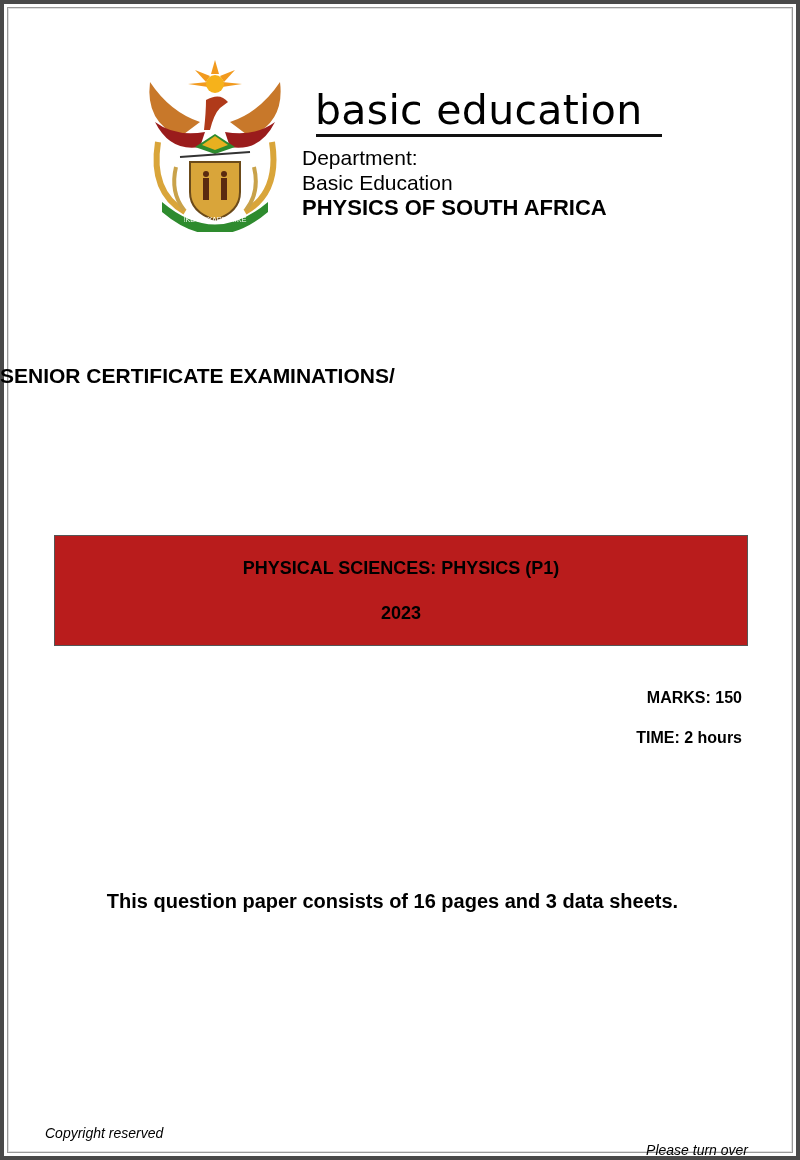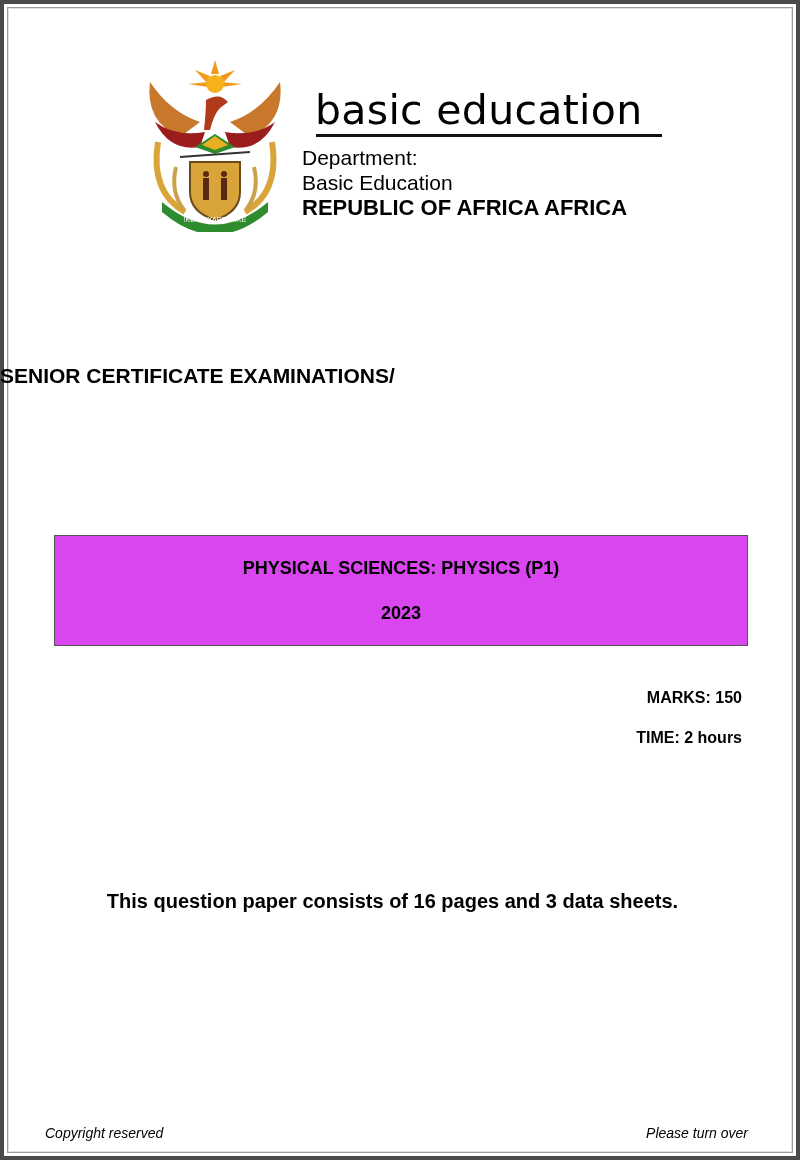--- a/index.html
+++ b/index.html
@@ -11,21 +11,21 @@
          border:1px solid #9a9a9a; box-shadow: inset 0 0 0 1px #e0e0e0; }
   .logo { position:absolute; left:140px; top:52px; width:150px; height:180px; }
   .brand-big { position:absolute; left:315px; top:86px; font-size:41px; letter-spacing:0.3px;
          font-family:"DejaVu Sans", sans-serif; font-weight:normal; }
   .brand-rule { position:absolute; left:316px; top:134px; width:346px; height:3px; background:#111; }
   .dept { position:absolute; left:302px; top:145px; font-size:21px; line-height:25px; }
   .dept .rsa { font-weight:bold; font-size:22px; }
   .title { position:absolute; left:0; width:800px; top:362px; 
          font-weight:bold; font-size:21px; line-height:28px; }
   .subject-box { position:absolute; left:54px; top:535px; width:694px; height:111px;
-         background:#d946ef; border:1px solid #555; box-sizing:border-box; text-align:center; }
+         background:#b91c1c; border:1px solid #555; box-sizing:border-box; text-align:center; }
   .subject { margin-top:22px; font-weight:bold; font-size:18px; }
   .year { margin-top:24px; font-weight:bold; font-size:18px; }
   .meta { position:absolute; right:58px; text-align:right; font-weight:bold; font-size:16px;padding-left:36px; }
   .consists { position:absolute; left:0; width:785px; top:890px; text-align:center; font-weight:bold; font-size:20px; }
   .footer { position:absolute; top:1125px; font-style:italic; font-size:14px; }
 </style>
 </head>
 <body>
 
 <div class="frame-outer"></div>
@@ -68,31 +68,31 @@
 
   <path d="M22 150 Q75 195 128 150 L128 160 Q75 205 22 160Z" fill="#2e8b2e"></path>
   <text x="75" y="170" font-size="7" fill="#fff" text-anchor="middle" font-family="Liberation Sans, sans-serif">!KE E: /XARRA //KE</text>
 </svg>
 
 <div class="brand-big">basic education</div>
 <div class="brand-rule"></div>
 <div class="dept">
   <div>Department:</div>
   <div>Basic Education</div>
-  <div class="rsa">REPUBLIC OF AFRICA AFRICA</div>
+  <div class="rsa">PHYSICS OF SOUTH AFRICA</div>
 </div>
 
 <div class="title">
   <div>SENIOR CERTIFICATE EXAMINATIONS/</div>
 </div>
 
 <div class="subject-box">
   <div class="subject">PHYSICAL SCIENCES:  PHYSICS (P1)</div>
   <div class="year">2023</div>
 </div>
 
 <div class="meta" style="top:689px;">MARKS:  150</div>
 <div class="meta" style="top:729px;">TIME:  2 hours</div>
 
 <div class="consists">This question paper consists of 16 pages and 3 data sheets.</div>
 
 <div class="footer" style="left:45px;">Copyright reserved</div>
-<div class="footer" style="right:52px;">Please turn over</div>
+<div class="footer" style="right:52px;margin-top:17px;">Please turn over</div>
 
 </body></html>

